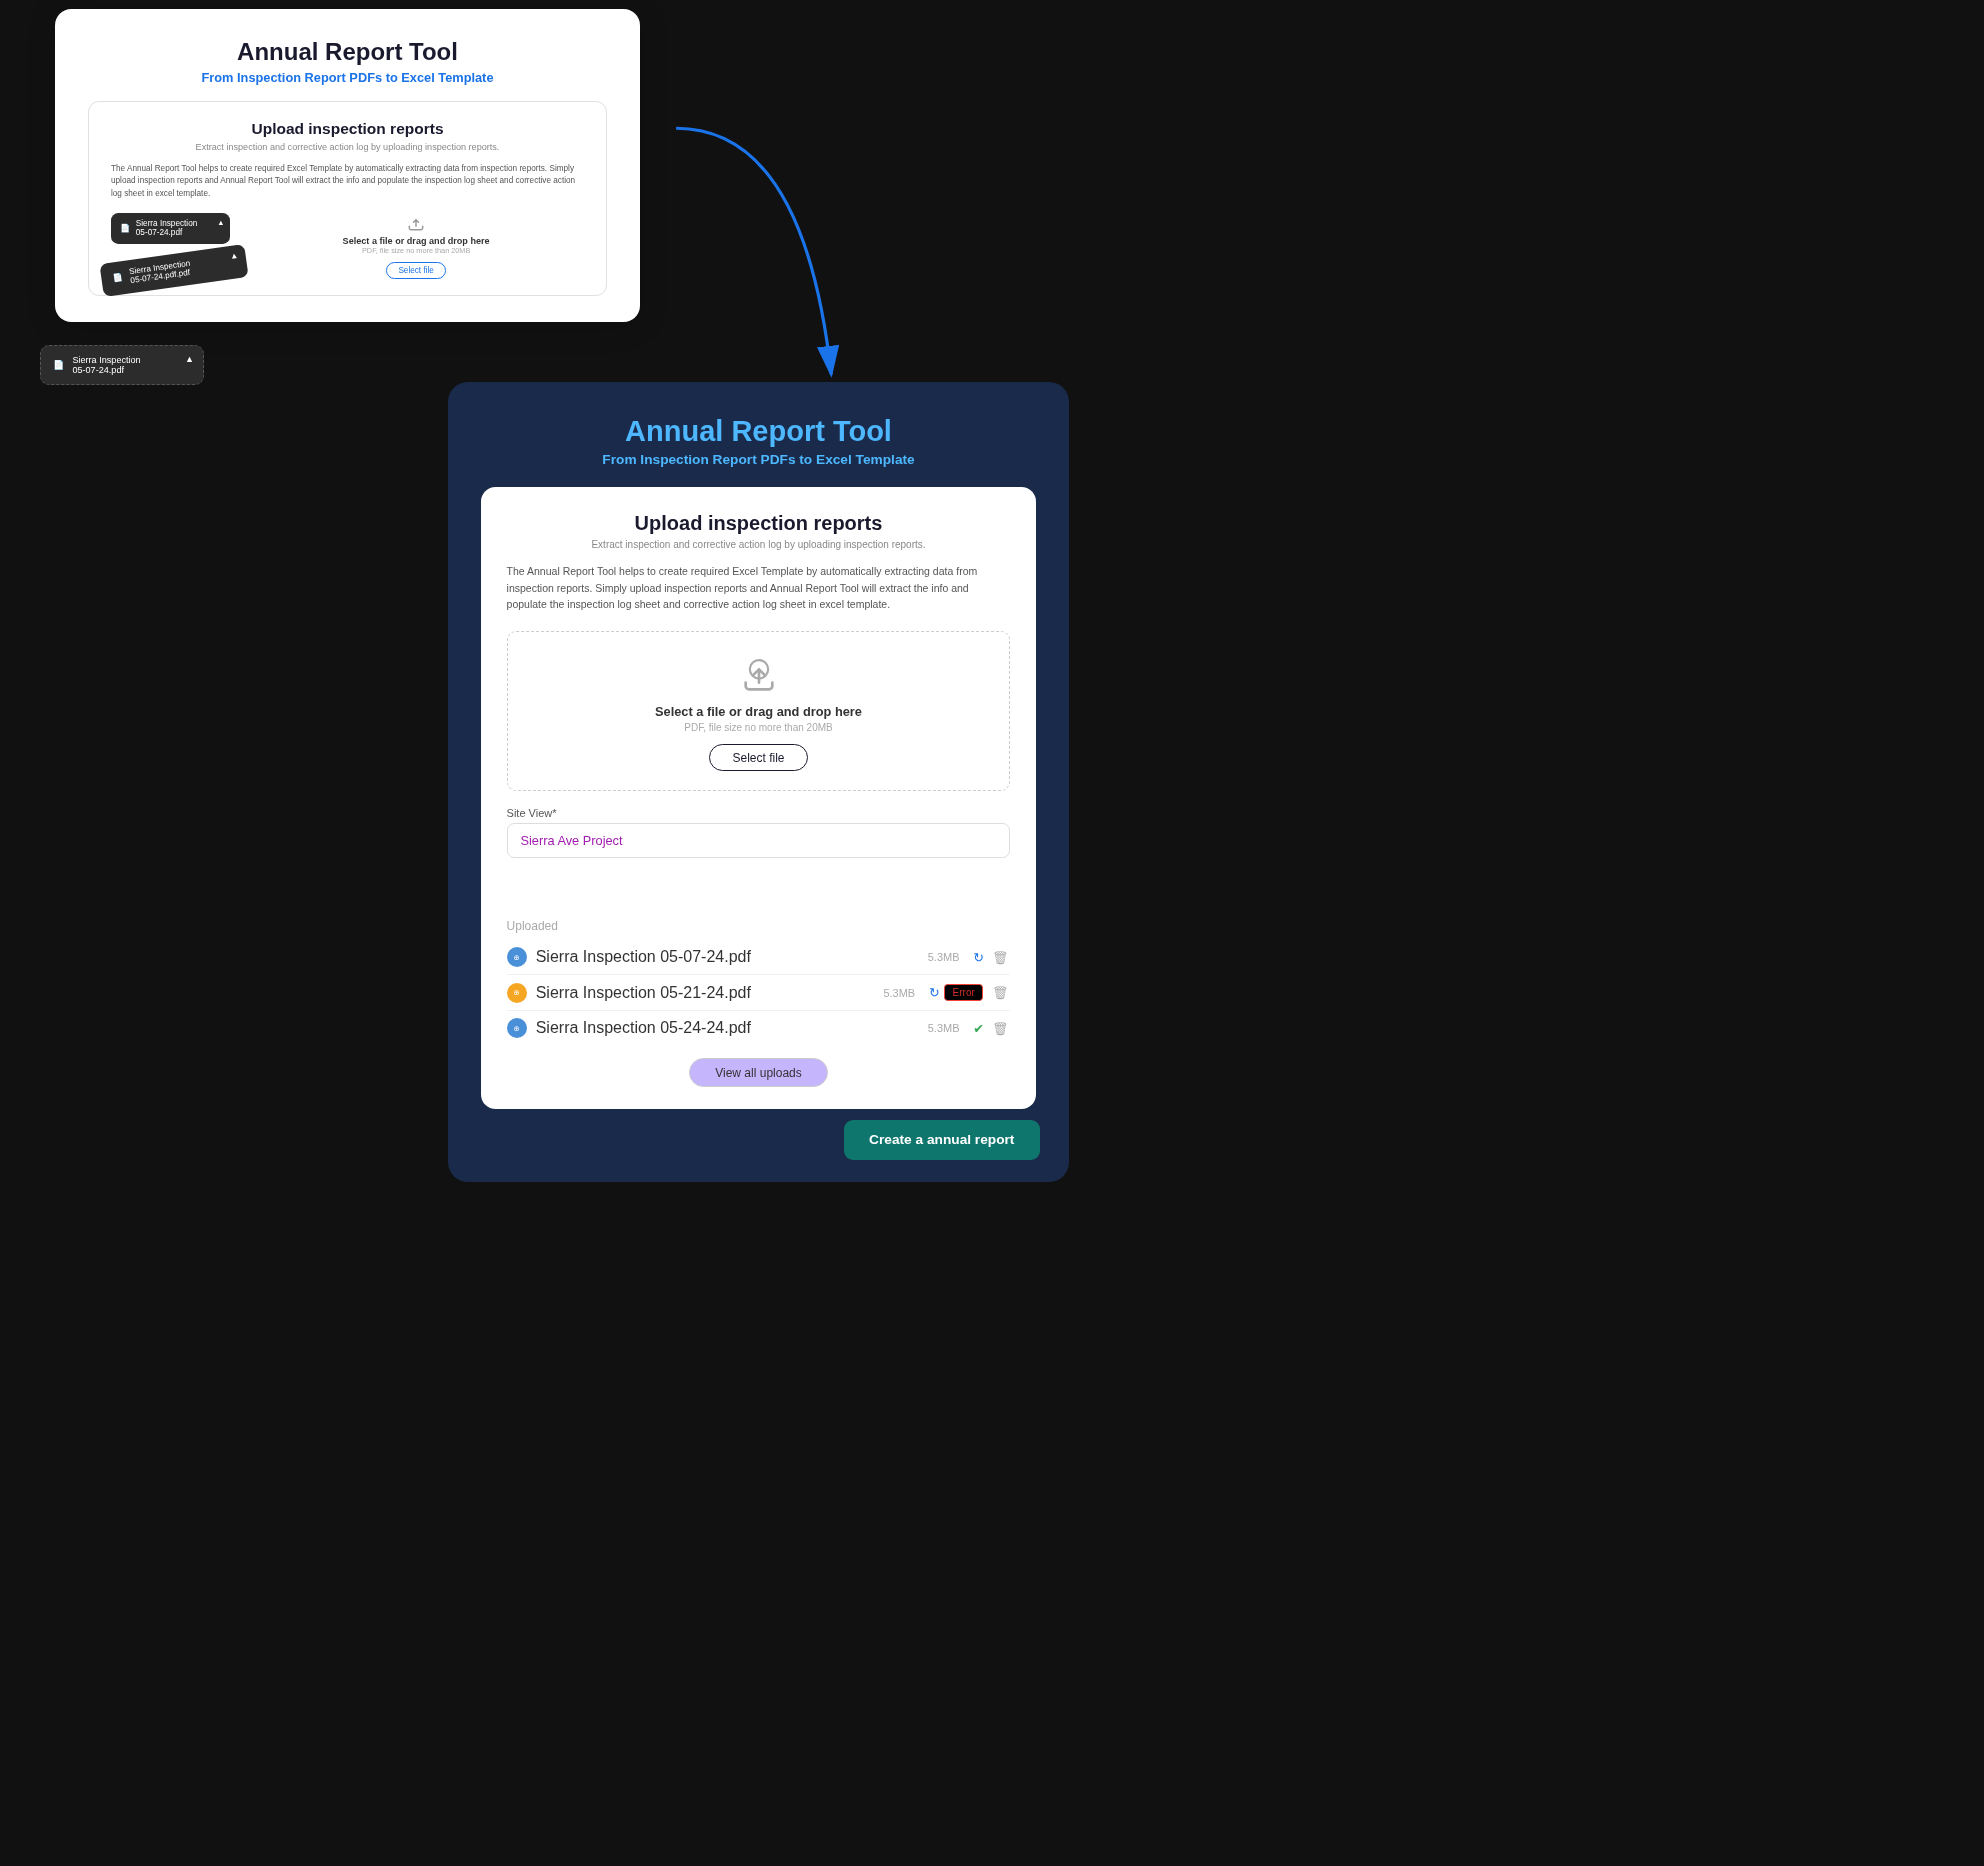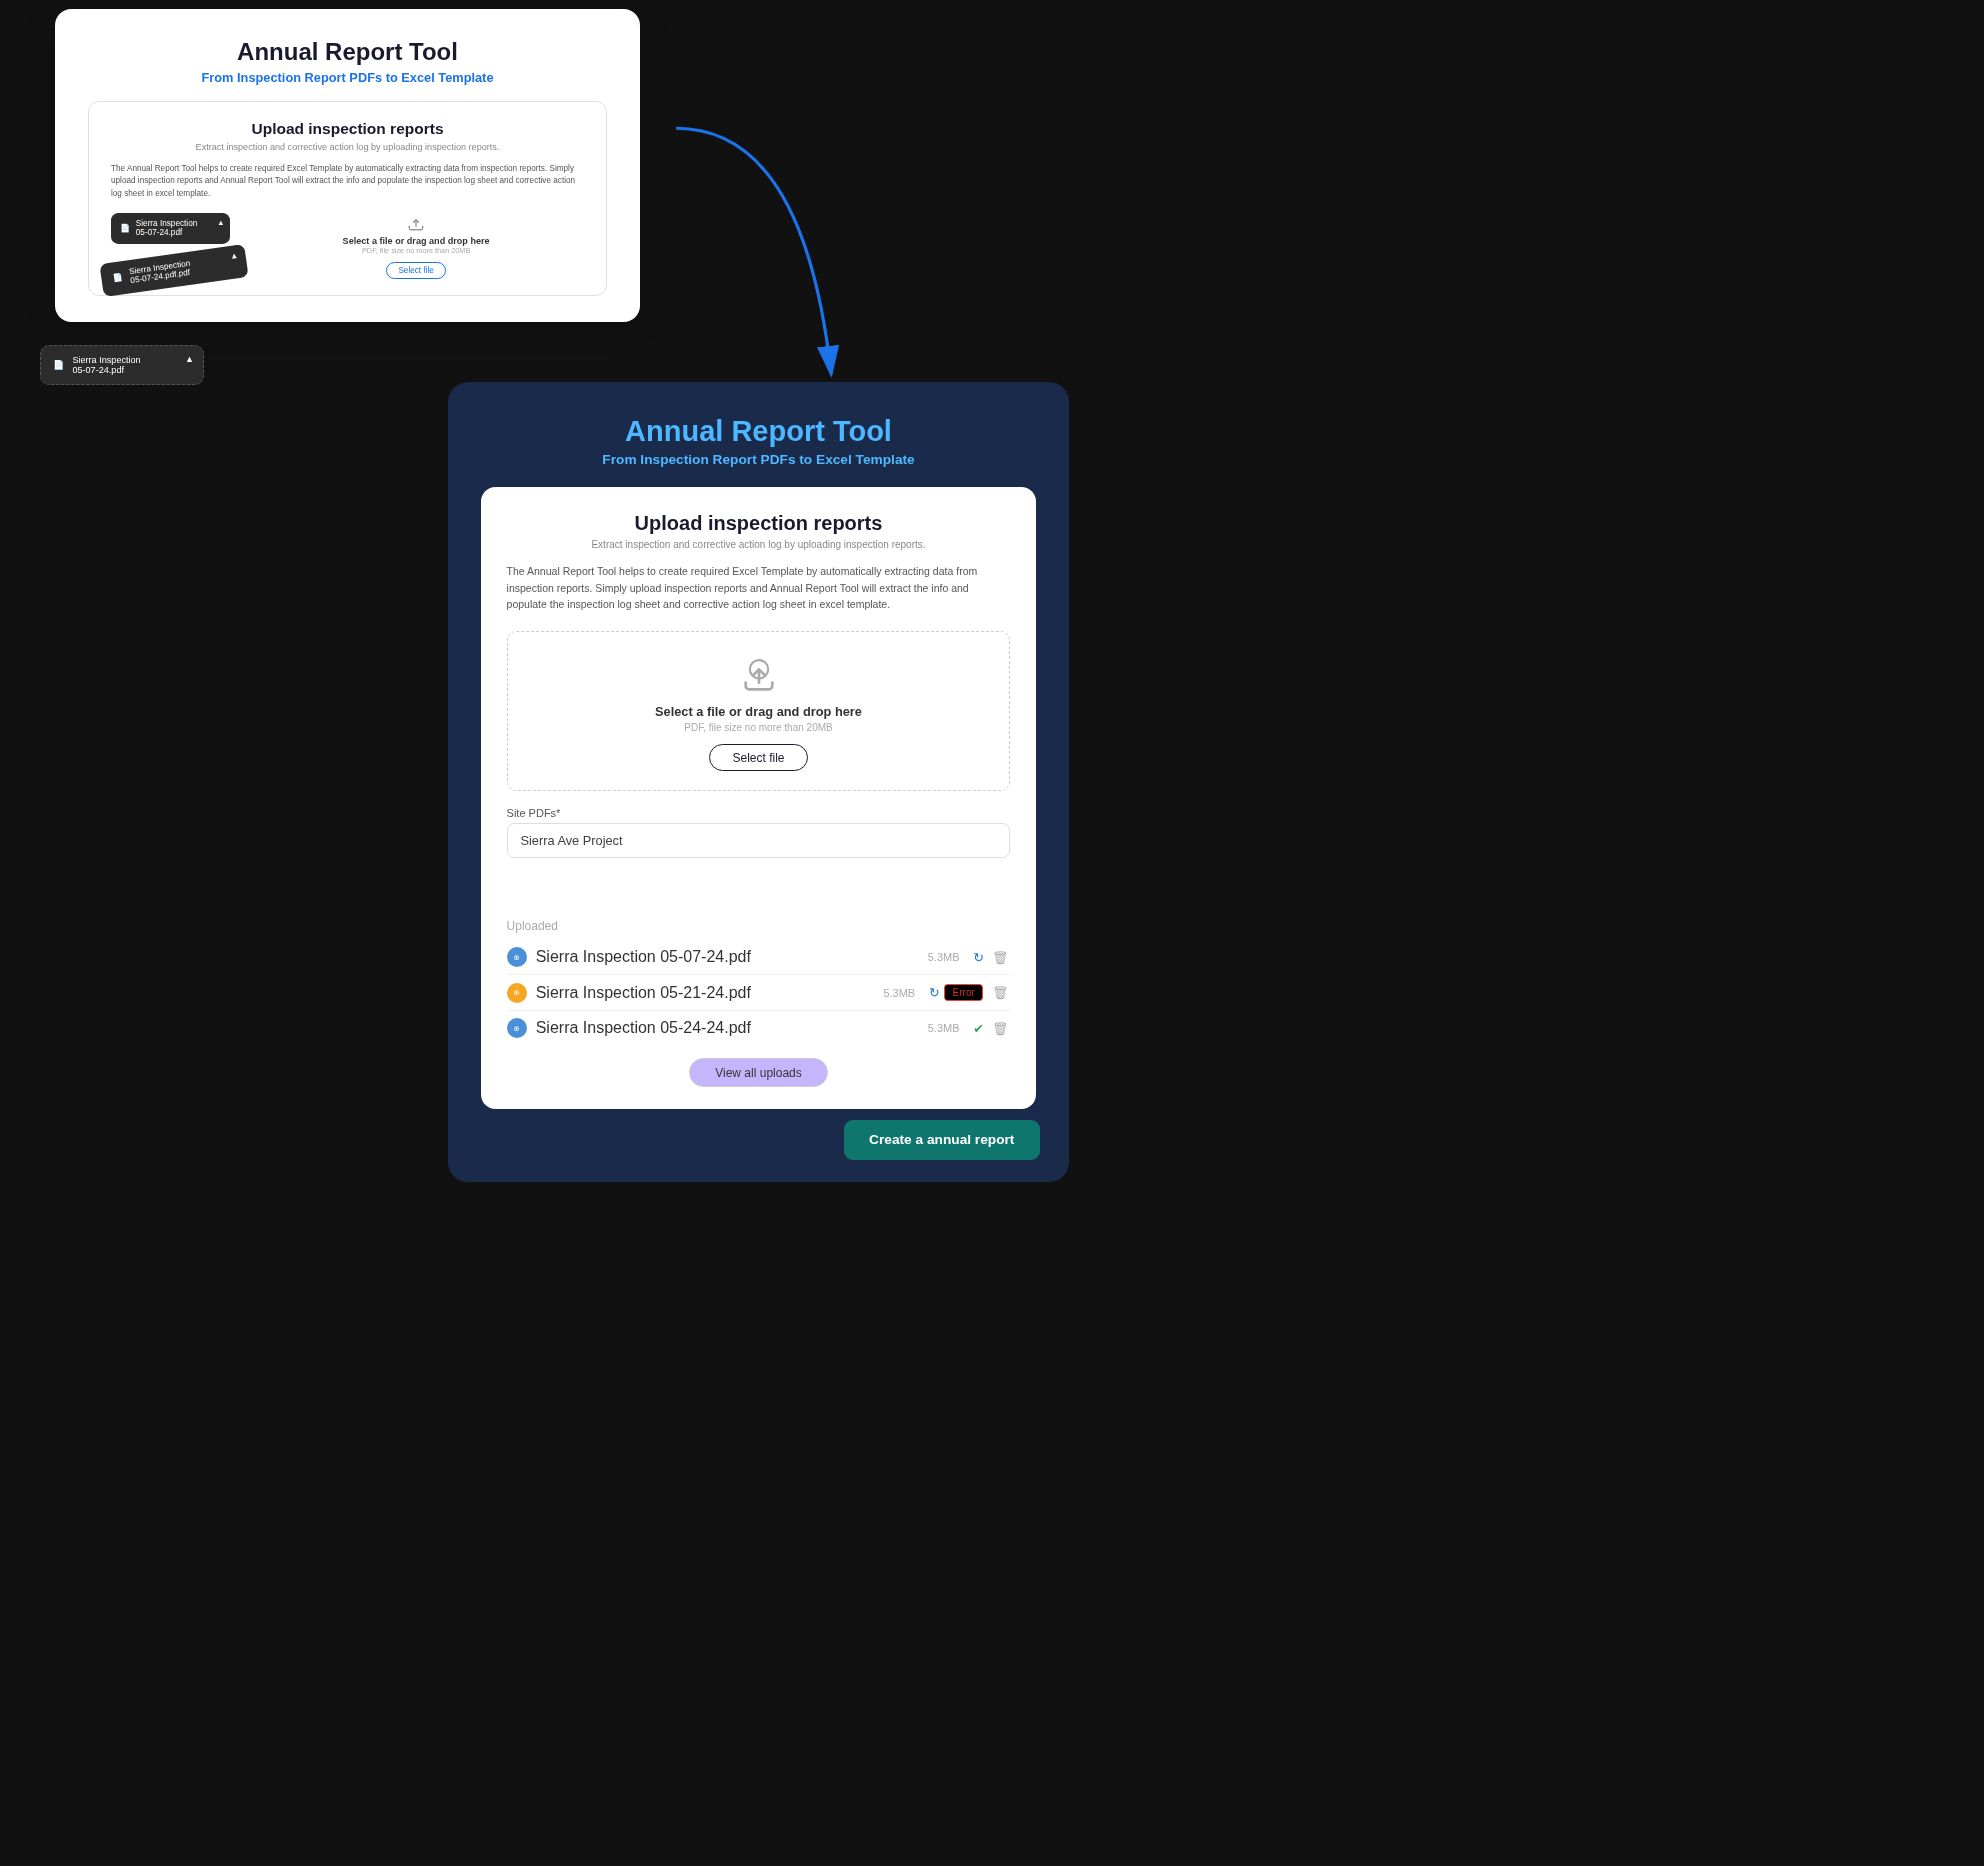--- a/index.html
+++ b/index.html
@@ -246,21 +246,21 @@
       font-size: 11px;
       color: #555;
       margin-bottom: 3.7px;
     }
     .field-input {
       width: 100%;
       border: 0.9px solid #ddd;
       border-radius: 7.3px;
       padding: 9.1px 12.8px;
       font-size: 12.8px;
-      color: #404040;
+      color: #a21caf;
       margin-bottom: 14.6px;
     }
     .uploaded-label {
       font-size: 12px;
       color: #aaa;
       margin-bottom: 7.3px;
       margin-top: 46px;
     }
     .file-row {
       display: flex;
@@ -432,21 +432,21 @@
       <svg class="upload-svg" viewBox="0 0 24 24" fill="none" stroke="#aaa" stroke-width="1.6">
         <path d="M12 16V8M12 8l-3.5 3.5M12 8l3.5 3.5" stroke-linecap="round" stroke-linejoin="round"></path>
         <path d="M4 16v2a2 2 0 002 2h12a2 2 0 002-2v-2" stroke-linecap="round"></path>
         <circle cx="12" cy="8" r="5.5" stroke="#aaa" stroke-width="1.3" fill="none"></circle>
       </svg>
       <div class="dz-label">Select a file or drag and drop here</div>
       <div class="dz-hint">PDF, file size no more than 20MB</div>
       <button class="btn-select">Select file</button>
     </div>
 
-    <div class="field-label">Site PDFs*</div>
+    <div class="field-label">Site View*</div>
     <input class="field-input" type="text" value="Sierra Ave Project" style="">
 
     <div class="uploaded-label">Uploaded</div>
 
     
     <div class="file-row">
       <div class="file-icon blue">⊕</div>
       <span class="file-name">Sierra Inspection 05-07-24.pdf</span>
       <span class="file-size">5.3MB</span>
       <div class="action-icon spin">↻</div>

